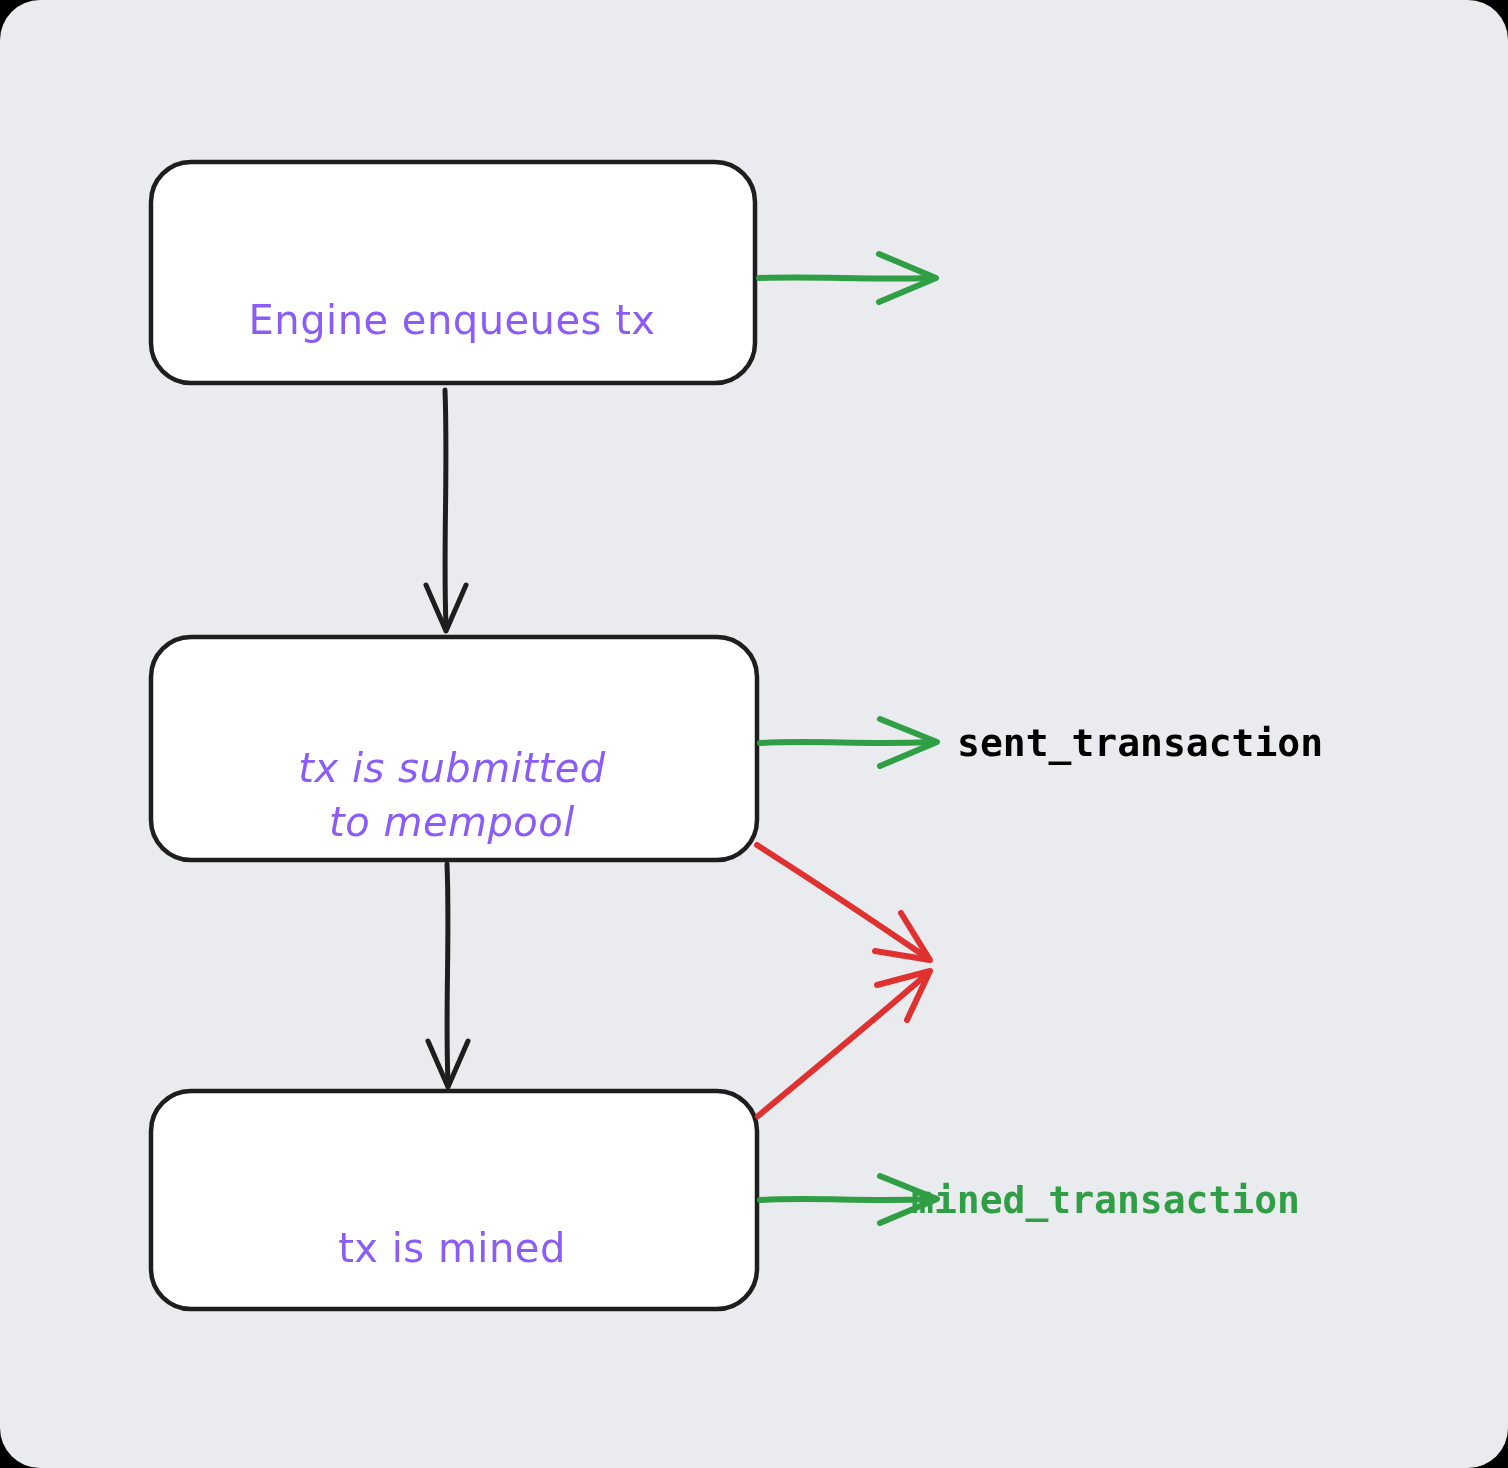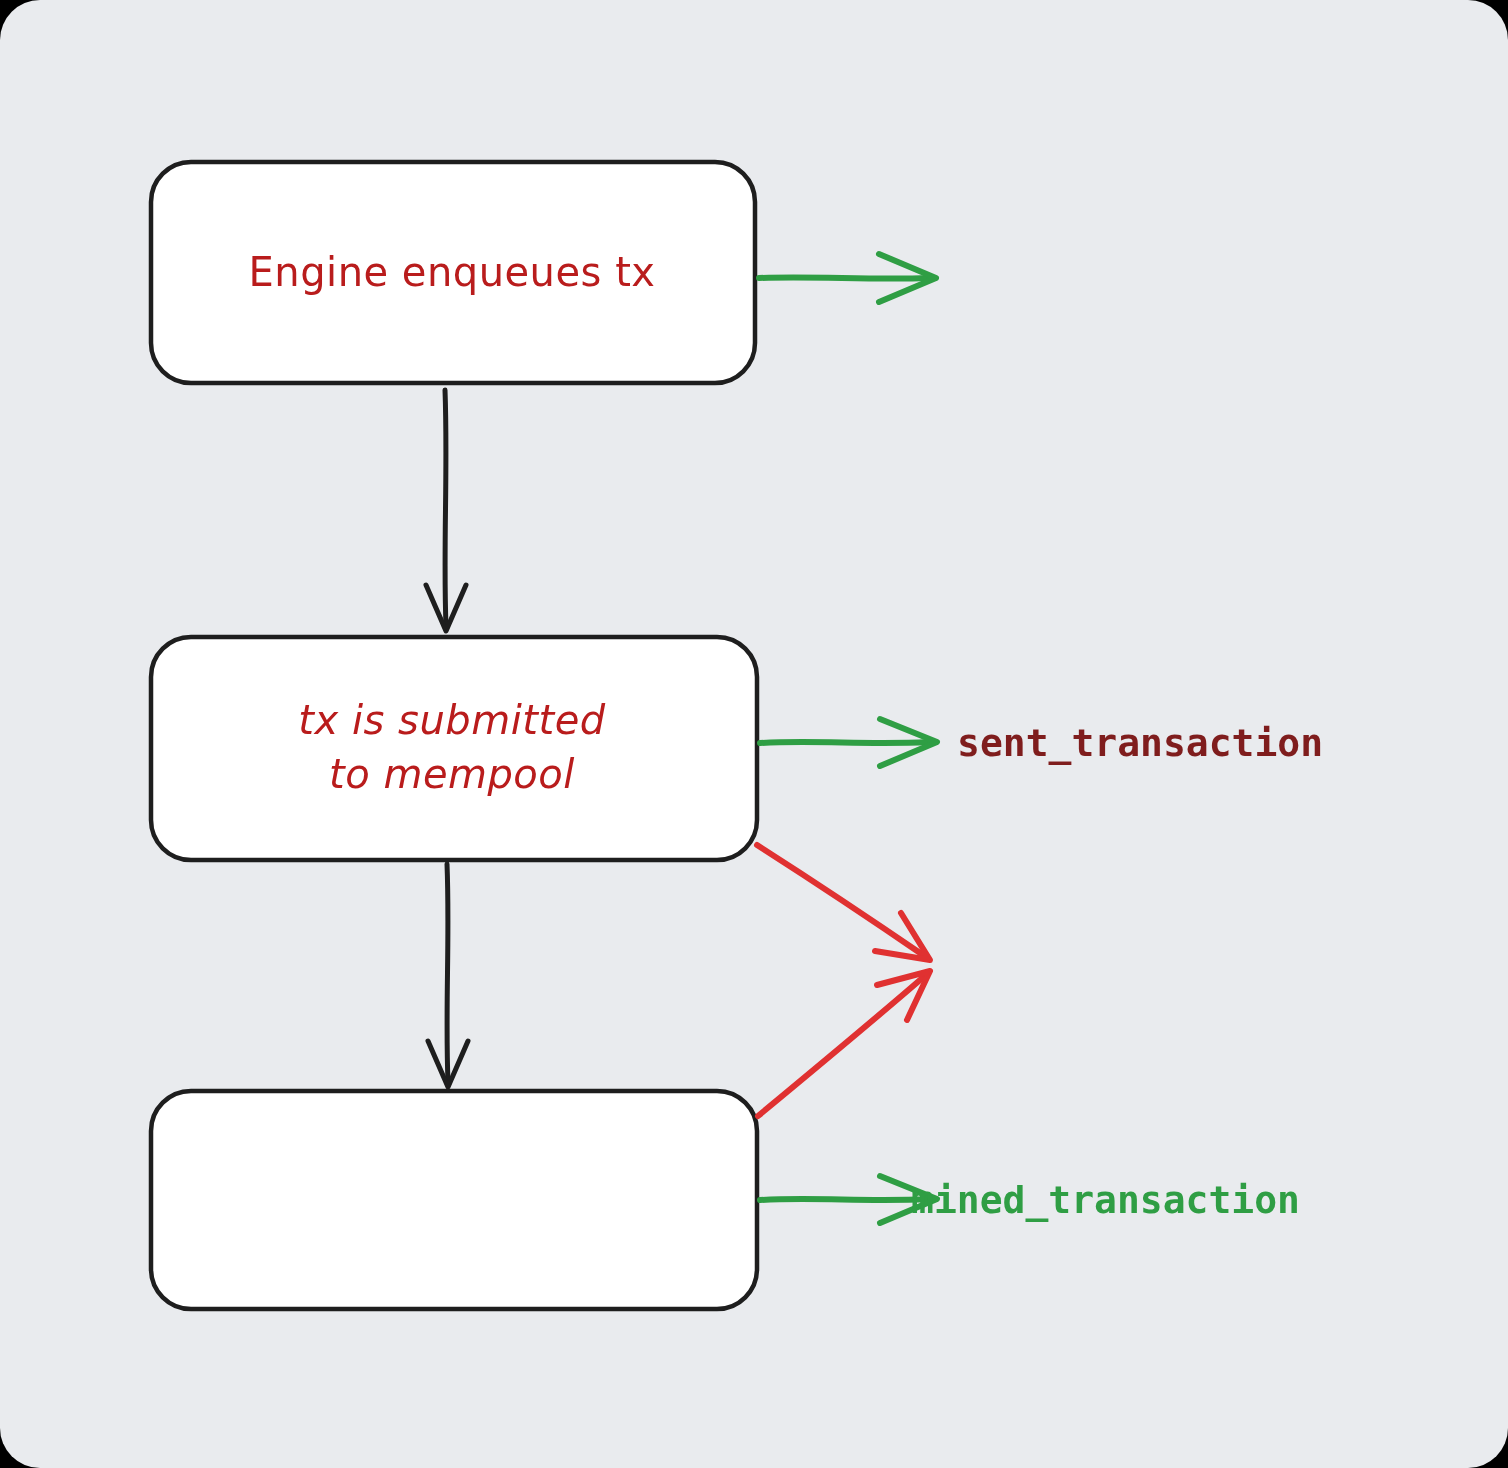--- a/index.html
+++ b/index.html
@@ -20,26 +20,27 @@
   }
   svg.layer {
     position: absolute;
     inset: 0;
     width: 100%;
     height: 100%;
   }
   .node-label {
     position: absolute;
     transform: translate(-50%, -50%);
-    color: #b91c1c;
+    color: #8b5cf6;
     font-size: 40px;
     line-height: 1.35;
     text-align: center;
     white-space: pre-line;
     letter-spacing: 0.5px;
+    margin-top: 48px;
   }
   .event-label {
     position: absolute;
     transform: translateY(-50%);
     font-family: "DejaVu Sans Mono", monospace;
     font-size: 38px;
     font-weight: 600;
     letter-spacing: 0px;
     white-space: nowrap;
   }
@@ -80,20 +81,21 @@
 
     <path class="sketch" stroke-width="6" d="M 760 1200 C 812 1197, 872 1202, 928 1199" stroke="#2f9e44"></path>
     <path class="sketch" stroke-width="6" d="M 880 1176 L 937 1199 L 880 1223" stroke="#2f9e44"></path>
   </svg>
 
   <div class="node-label" style="left:452px; top:272px;">Engine enqueues tx</div>
 
   <div class="node-label" style="left:452px; top:747px;font-style:italic;">tx is submitted
 to mempool</div>
 
+  <div class="node-label" style="left:452px; top:1200px;">tx is mined</div>
 
 
-  <div class="event-label" style="left: 957px; top: 743px; color: #7f1d1d;">sent_transaction</div>
+  <div class="event-label" style="left: 957px; top: 743px; color: #000000;">sent_transaction</div>
 
 
   <div class="event-label" style="left: 911px; top: 1200px; color: rgb(47, 158, 68);">mined_transaction</div>
 
 </div>
 
 </body></html>

